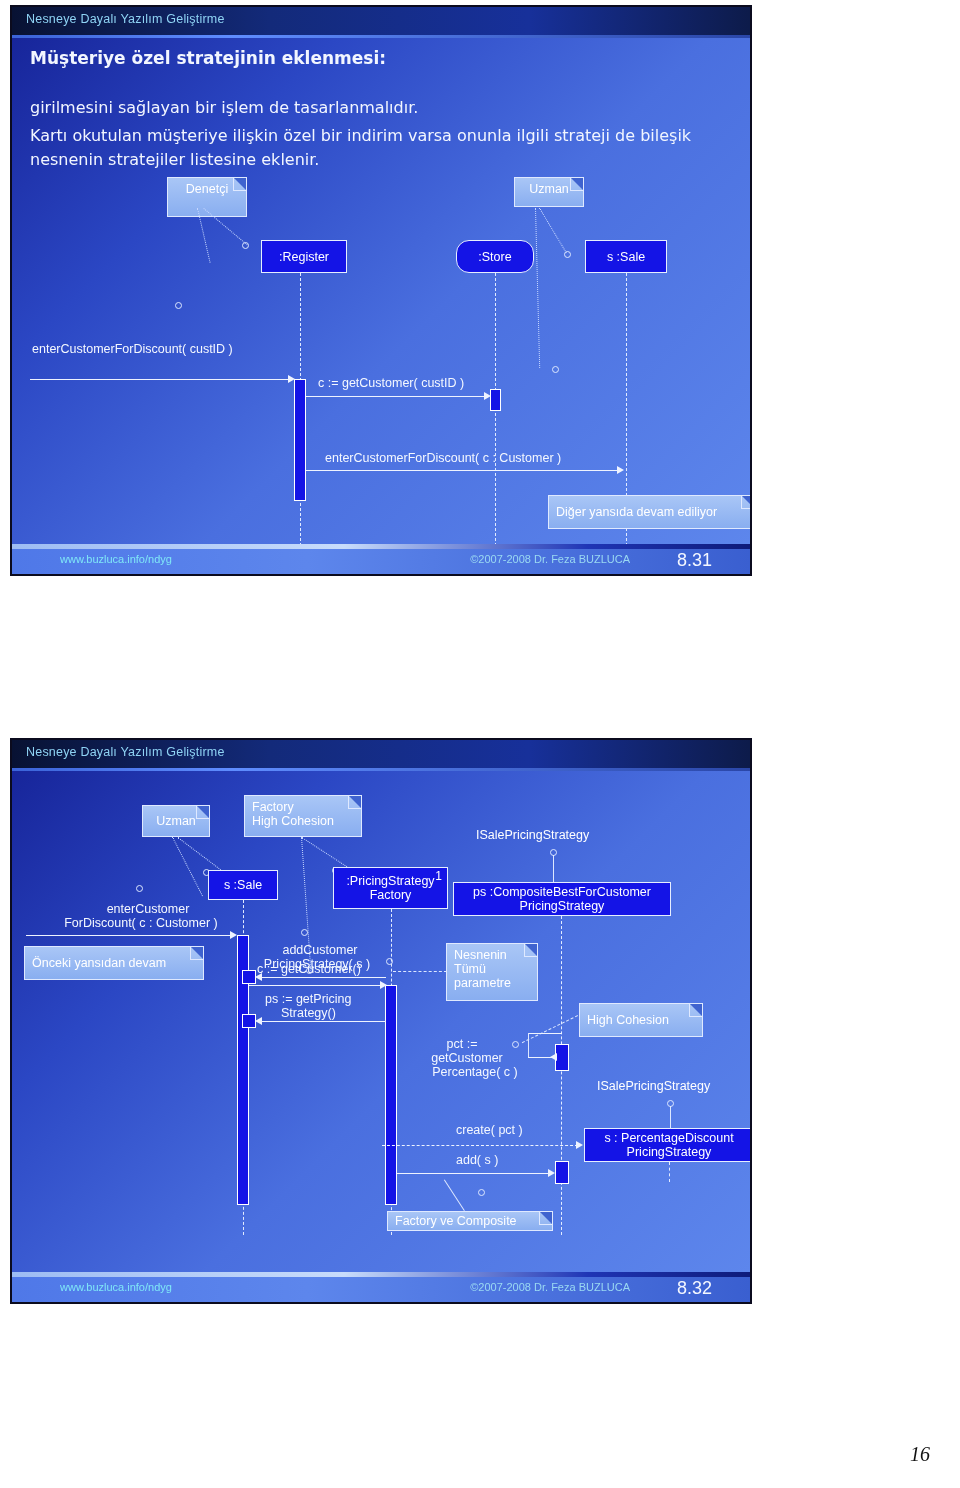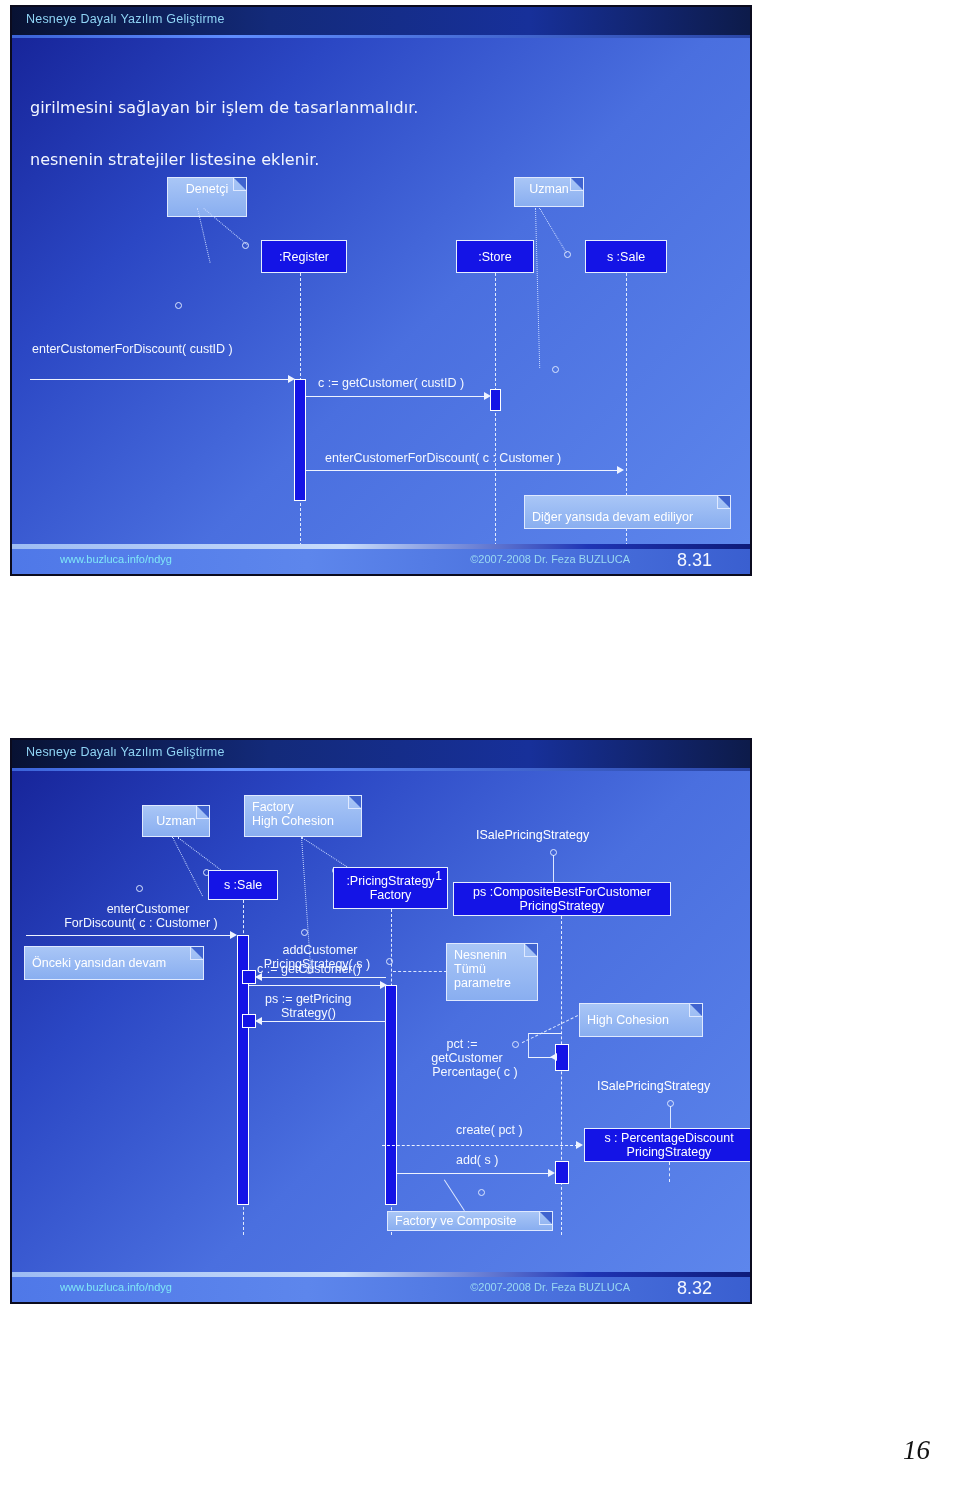--- a/index.html
+++ b/index.html
@@ -53,34 +53,36 @@
 
   .anchor{position:absolute;width:7px;height:7px;border:1.4px solid #dce7ff;border-radius:50%;
     background:transparent;box-sizing:border-box;}
   .dotline{position:absolute;border-top:1.2px dotted #c6d7ff;transform-origin:0 0;height:0;}
   .dashline{position:absolute;border-top:1.2px dashed #dde8ff;transform-origin:0 0;height:0;}
   .solidline{position:absolute;border-top:1.2px solid #dde8ff;transform-origin:0 0;height:0;}
   .vline{position:absolute;border-left:1.2px solid #dde8ff;}
   .iflabel{position:absolute;color:#ffffff;font-size:12.5px;white-space:nowrap;}
 
   .page-num{position:absolute;right:30px;bottom:22px;font-family:"Liberation Serif",serif;
-    font-style:italic;font-size:27px;color:#111;}
+    font-style:italic;font-size:20px;color:#111;}
 </style>
 </head>
 <body>
 
 <div class="slide" id="slide1" style="top:5px;height:571px;">
 
   <div class="slide-head"></div>
   <div class="slide-head-title">Nesneye Dayalı Yazılım Geliştirme</div>
   <div class="slide-head-rule"></div>
 
   <div class="slide-body">
 
+    <div class="txt t-bold" style="left:18px;top:10px;">Müşteriye özel stratejinin eklenmesi:</div>
     <div class="txt t-norm" style="left:18px;top:60px;">girilmesini sağlayan bir işlem de tasarlanmalıdır.</div>
+    <div class="txt t-norm" style="left:18px;top:88px;">Kartı okutulan müşteriye ilişkin özel bir indirim varsa onunla ilgili strateji de bileşik</div>
     <div class="txt t-norm" style="left:18px;top:112px;">nesnenin stratejiler listesine eklenir.</div>
 
     <div class="note" style="left:155px;top:139px;width:80px;height:40px;text-align:center;">
       <span class="dog"></span>
       <span>Denetçi</span>
     </div>
     <div class="note" style="left:502px;top:139px;width:70px;height:30px;text-align:center;">
       <span class="dog"></span>
       <span>Uzman</span>
     </div>
@@ -91,21 +93,21 @@
     <div class="anchor" style="left:230px;top:204px;"></div>
 
     <div class="dotline" style="left:524px;top:170px;width:160px;transform:rotate(88.5deg);"></div>
     <div class="anchor" style="left:540px;top:328px;"></div>
     <div class="dotline" style="left:528px;top:170px;width:52px;transform:rotate(59deg);"></div>
     <div class="anchor" style="left:552px;top:213px;"></div>
 
     <div class="obj" style="left:249px;top:202px;width:86px;height:33px;">
       <span>:Register</span>
     </div>
-    <div class="obj" style="left:444px;top:202px;width:78px;height:33px;">
+    <div class="obj" style="left:444px;top:202px;width:78px;height:33px;border-radius:13px;">
       <span>:Store</span>
     </div>
     <div class="obj" style="left:573px;top:202px;width:82px;height:33px;">
       <span>s :Sale</span>
     </div>
 
     <div class="lifeline" style="left:288px;top:235px;height:273px;"></div>
     <div class="lifeline" style="left:483px;top:235px;height:273px;"></div>
     <div class="lifeline" style="left:614px;top:235px;height:273px;"></div>
 
@@ -117,21 +119,21 @@
     <div class="arrow" style="left:276px;top:337px;"></div>
 
     <div class="mlabel" style="left:306px;top:338px;">c := getCustomer( custID )</div>
     <div class="msg" style="left:294px;top:358px;width:180px;"></div>
     <div class="arrow" style="left:472px;top:354px;"></div>
 
     <div class="mlabel" style="left:313px;top:413px;">enterCustomerForDiscount( c : Customer )</div>
     <div class="msg" style="left:294px;top:432px;width:312px;"></div>
     <div class="arrow" style="left:605px;top:428px;"></div>
 
-    <div class="note" style="left:512px;top:457px;width:207px;height:34px;display:flex;align-items:flex-end;">
+    <div class="note" style="left:536px;top:457px;width:207px;height:34px;display:flex;align-items:center;">
       <span class="dog"></span>
       <span>Diğer yansıda devam ediliyor</span>
     </div>
 
   </div>
 
   <div class="slide-foot">
     <div class="foot-rule"></div>
     <div class="foot-left">www.buzluca.info/ndyg</div>
     <div class="foot-mid">©2007-2008  Dr. Feza BUZLUCA</div>

